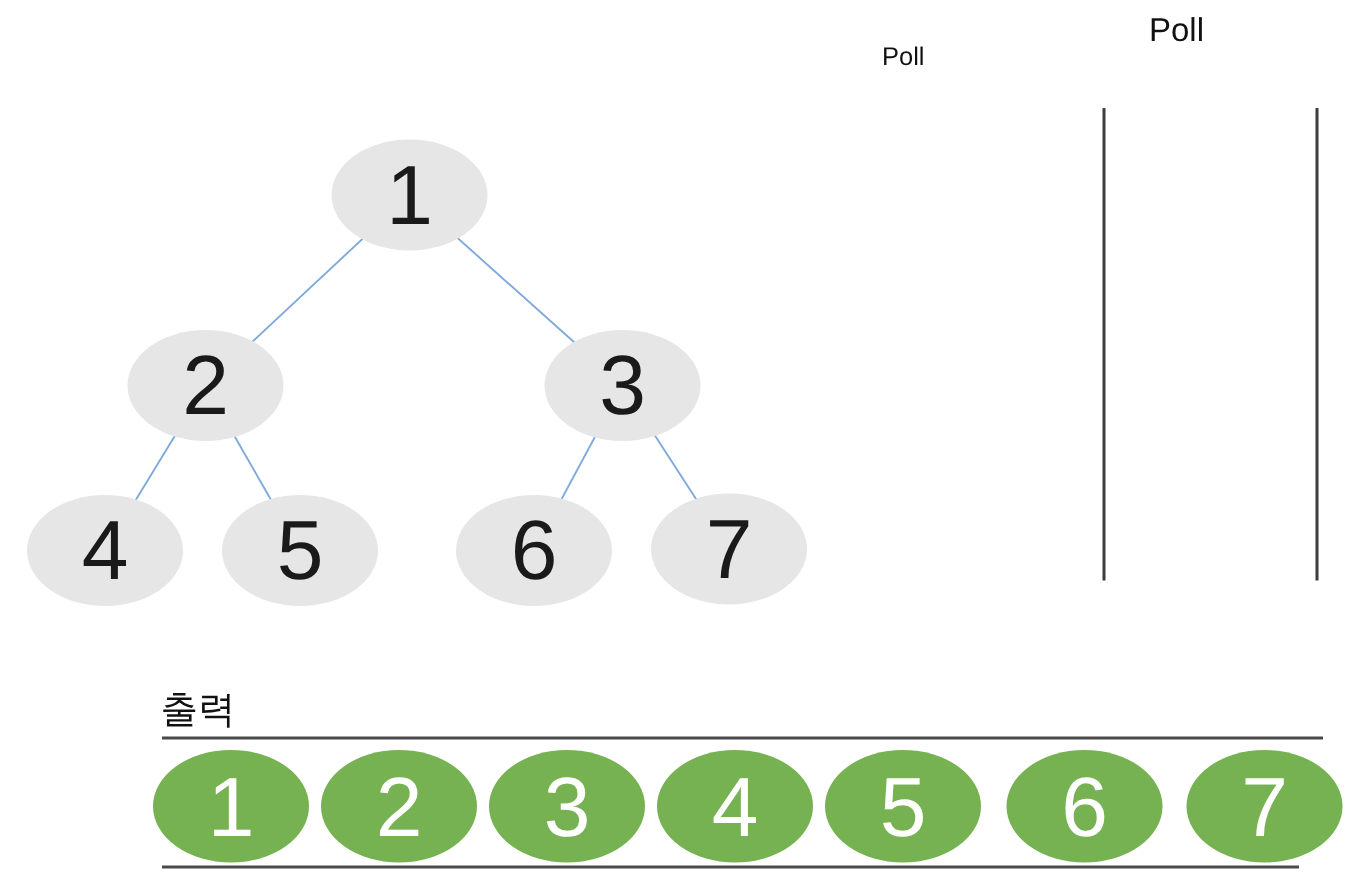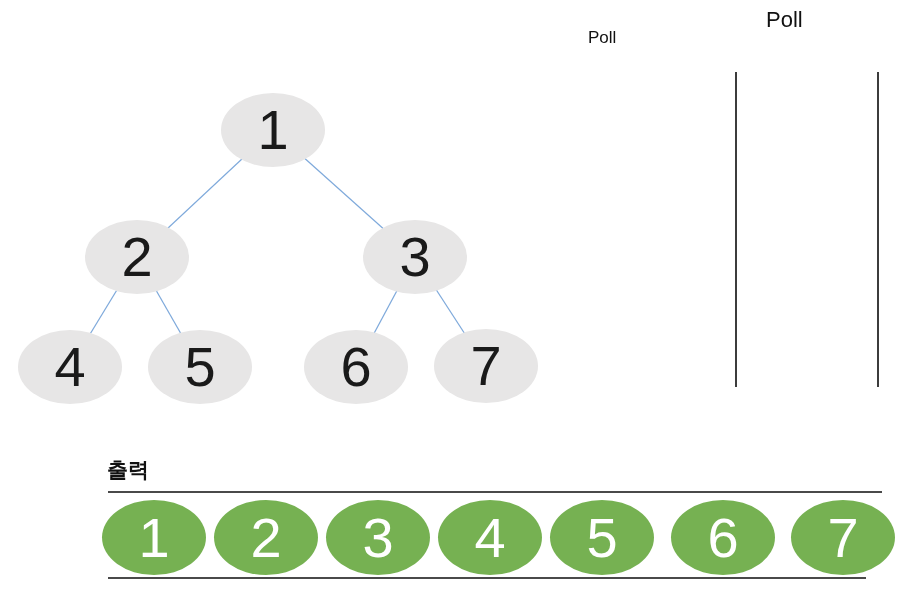--- a/index.html
+++ b/index.html
@@ -53,21 +53,21 @@
   .n5 { left: 148px; top: 330px; }
   .n6 { left: 304px; top: 330px; }
   .n7 { left: 434px; top: 329px; }
   .label {
     position: absolute;
     color: var(--label-text);
     white-space: nowrap;
   }
   .poll-label  { left: 588px; top: 28px; font-size: 17px; }
   .queue-label { left: 766px; top: 7px;  font-size: 22px; }
-  .output-label { left: 107px; top: 456px; font-size: 21px; font-weight: 700; }
+  .output-label { left: 107px; top: 456px; font-size: 25px; font-weight: 400; }
   .queue-wall {
     position: absolute;
     top: 72px;
     width: 1.5px;
     height: 315px;
     background: var(--queue-line);
   }
   .queue-wall.left  { left: 735px; }
   .queue-wall.right { left: 877px; }
   .output-line {

